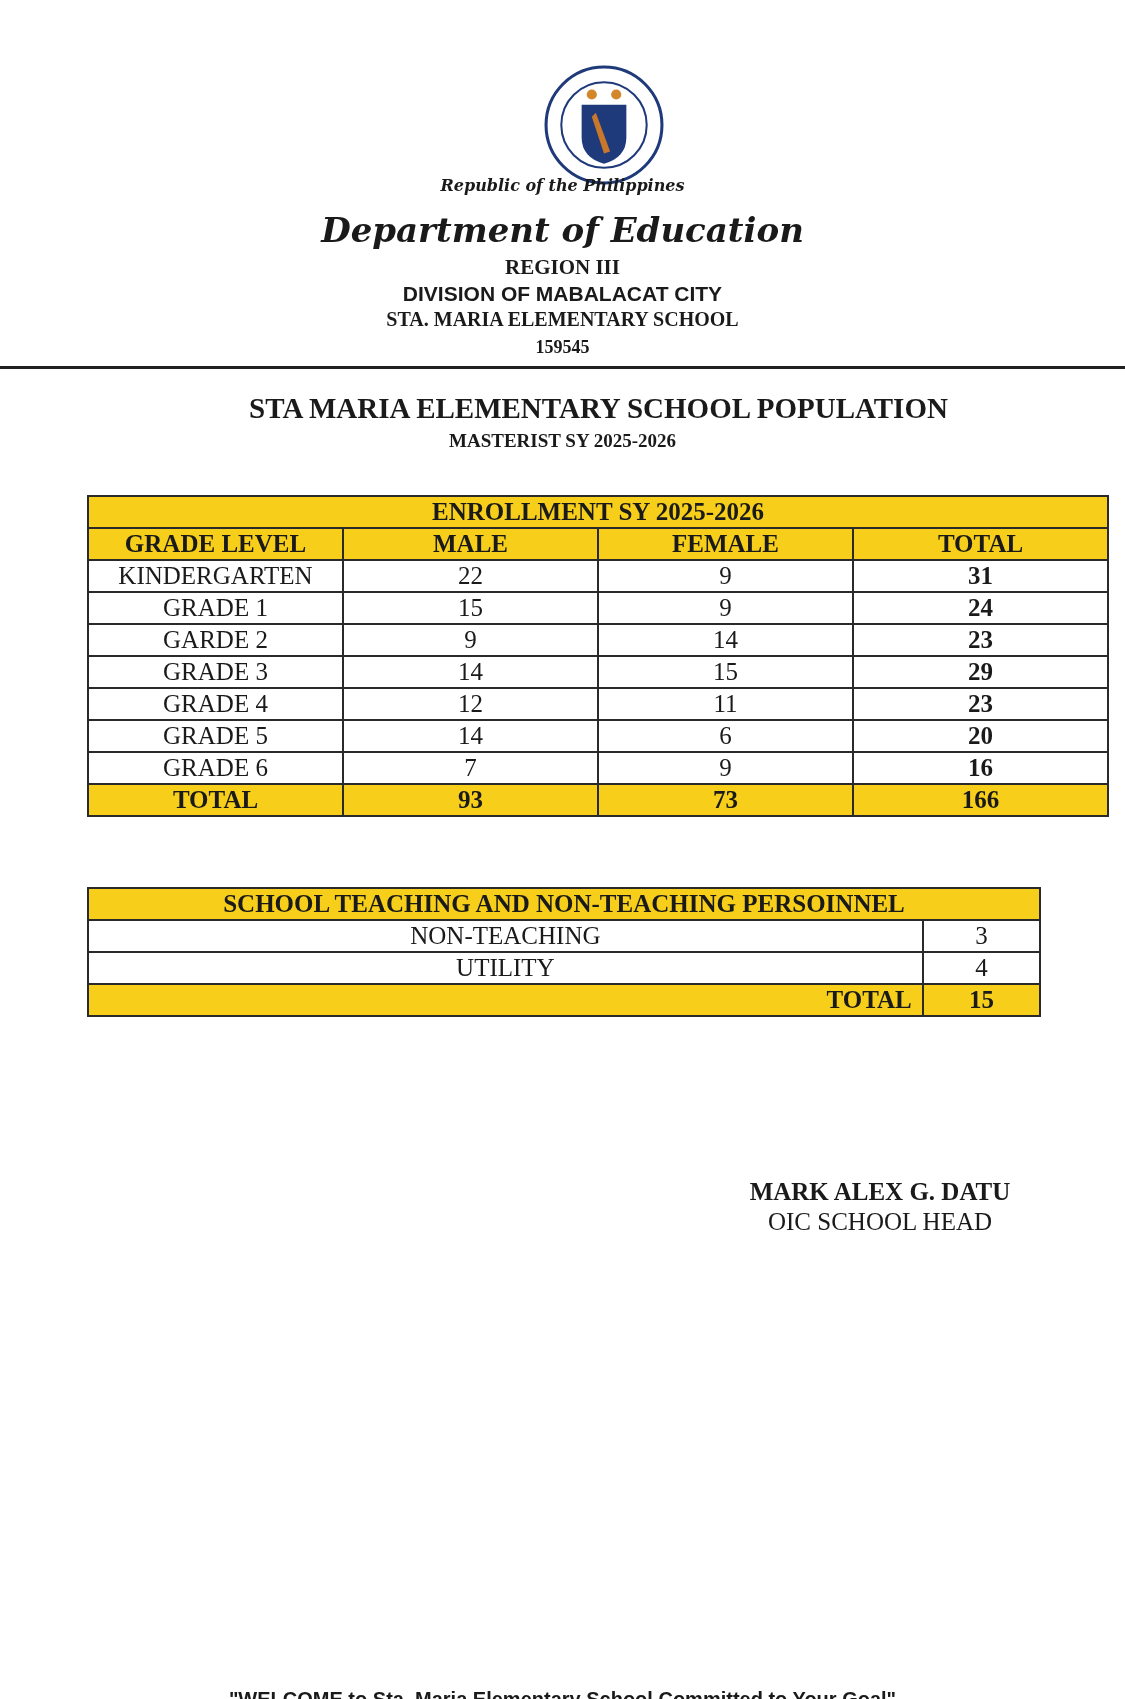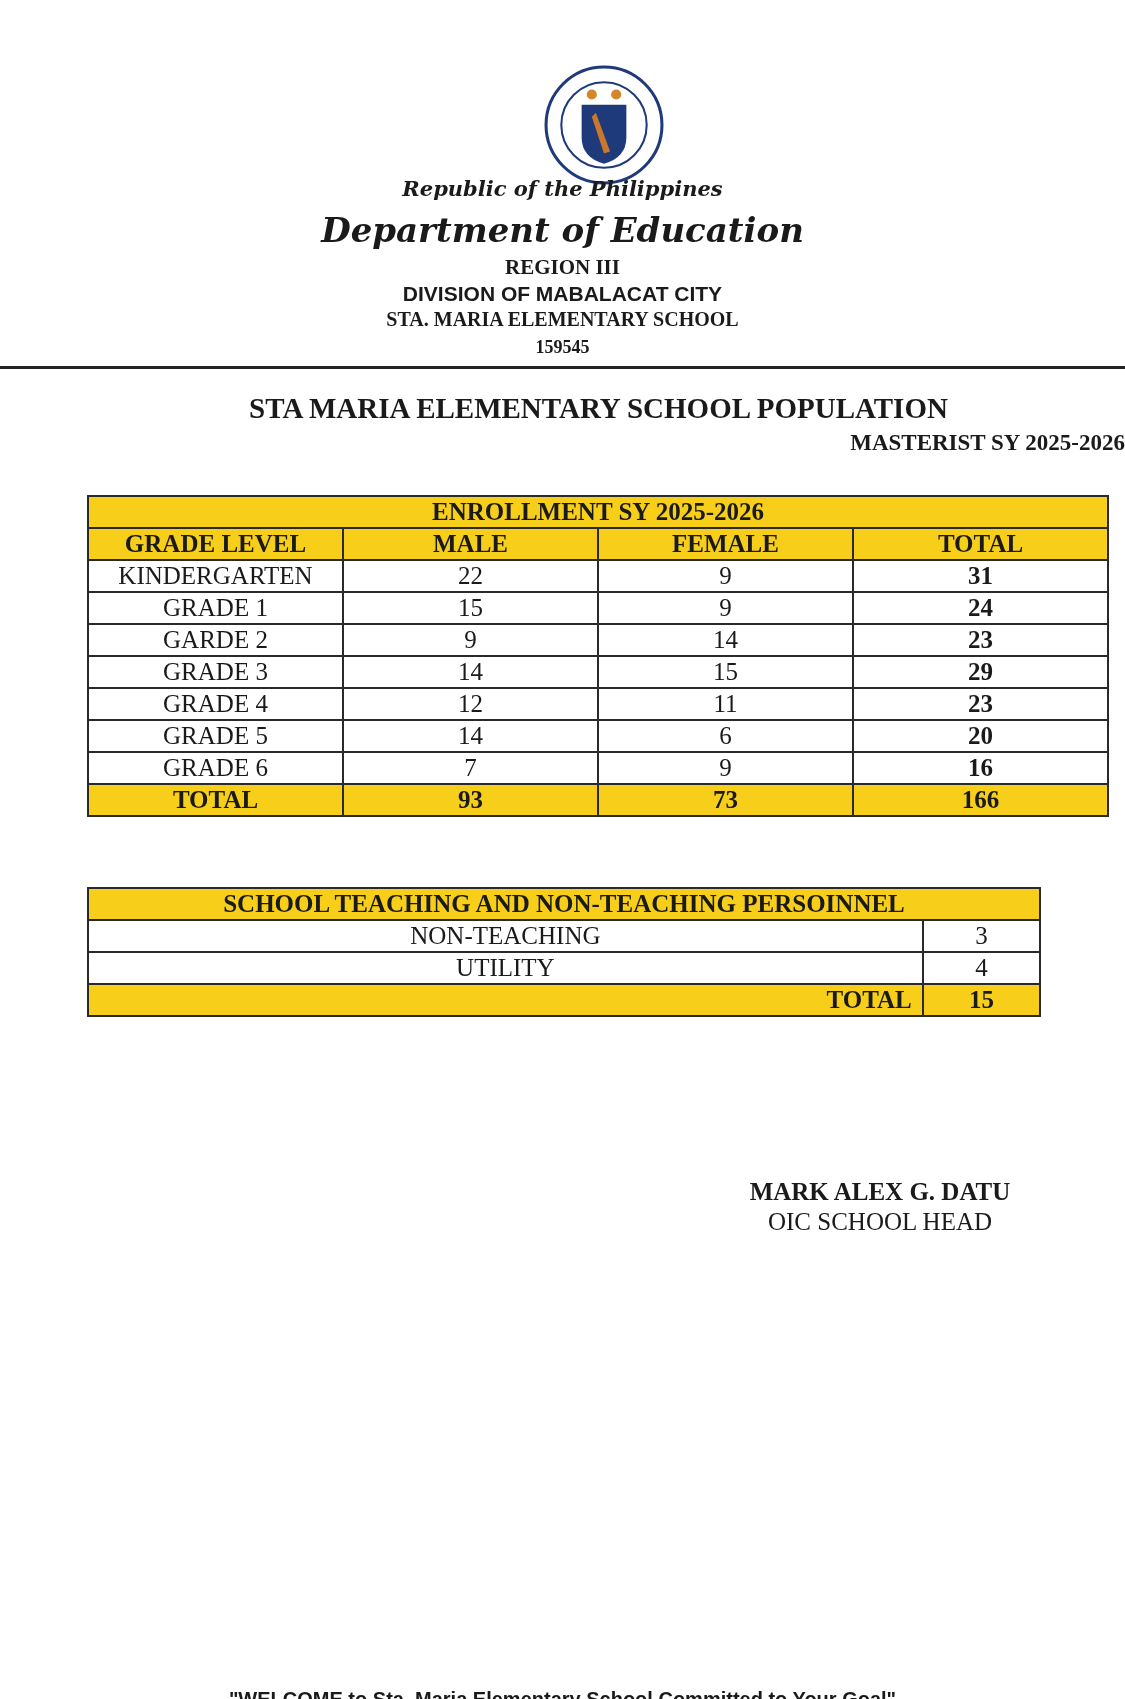--- a/index.html
+++ b/index.html
@@ -1,27 +1,27 @@
 <!DOCTYPE html>
 <html><head>
 <meta charset="utf-8">
 <style>
   html,body{margin:0;padding:0;background:#fff;}
   body{width:1125px;height:1699px;position:relative;overflow:hidden;font-family:"Liberation Serif",serif;color:#1a1a1a;}
   .center{position:absolute;left:0;width:1125px;text-align:center;}
   .seal{position:absolute;left:543px;top:64px;width:122px;height:122px;}
-  .republic{top:176px;font-family:"DejaVu Serif",serif;font-weight:bold;font-size:21px;font-style:italic;}
+  .republic{top:176px;font-family:"DejaVu Serif",serif;font-weight:bold;font-size:16px;font-style:italic;}
   .deped{top:210px;font-family:"DejaVu Serif",serif;font-weight:bold;font-size:34px;font-style:italic;}
   .region{top:255px;font-weight:bold;font-size:21px;}
   .division{top:282px;font-family:"Liberation Sans",sans-serif;font-weight:bold;font-size:21px;}
   .school{top:308px;font-weight:bold;font-size:20px;}
   .code{top:337px;font-weight:bold;font-size:18px;}
   .rule{position:absolute;left:0;top:366px;width:1125px;height:3px;background:#222;}
   .title1{top:392px;font-weight:bold;font-size:29px;margin-left:36px;}
-  .title2{top:430px;font-weight:bold;font-size:23px;text-align:right;}
+  .title2{top:430px;font-weight:bold;font-size:19px;}
   table{position:absolute;border-collapse:collapse;}
   td{border:2px solid #2a2a2a;text-align:center;padding:0;font-size:25px;height:30px;}
   .yellow{background:#f7cf1b;}
   .bold{font-weight:bold;}
   #enroll{left:87px;top:495px;width:1022px;padding-left:19px;}
   #personnel{left:87px;top:887px;width:954px;}
   .sig-name{position:absolute;left:730px;top:1178px;width:300px;text-align:center;font-weight:bold;font-size:25px;}
   .sig-title{position:absolute;left:730px;top:1208px;width:300px;text-align:center;font-size:25px;}
   .footer{position:absolute;left:0;top:1688px;width:1125px;text-align:center;font-family:"Liberation Sans",sans-serif;font-weight:bold;font-size:20px;}
 </style>

